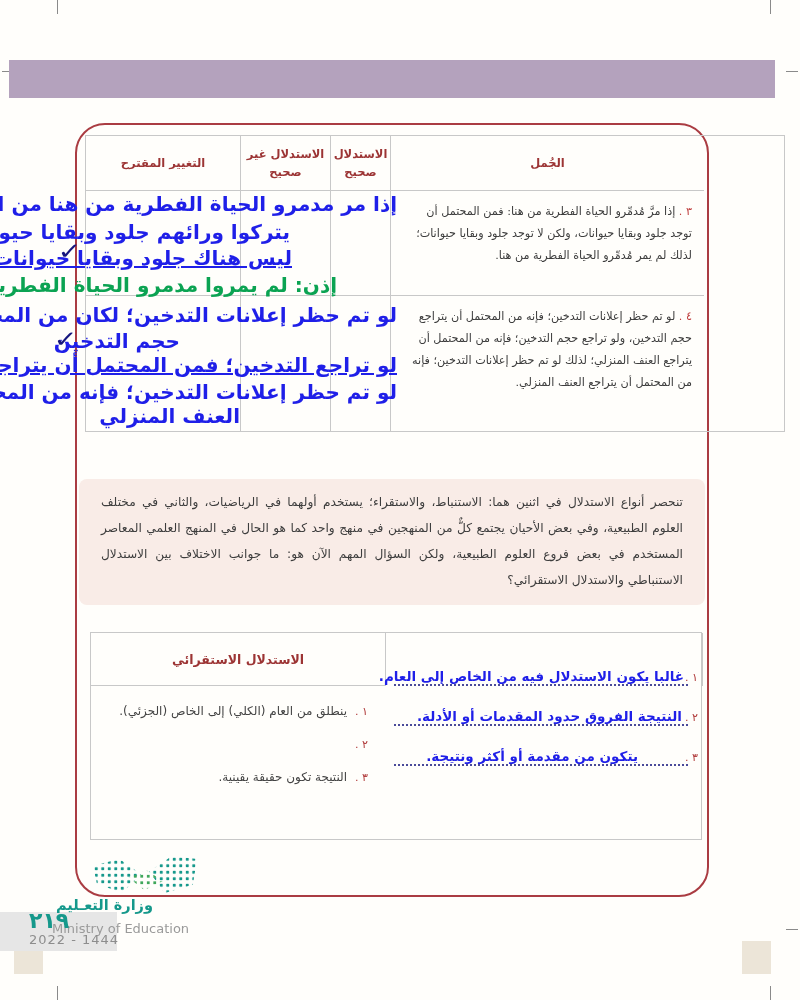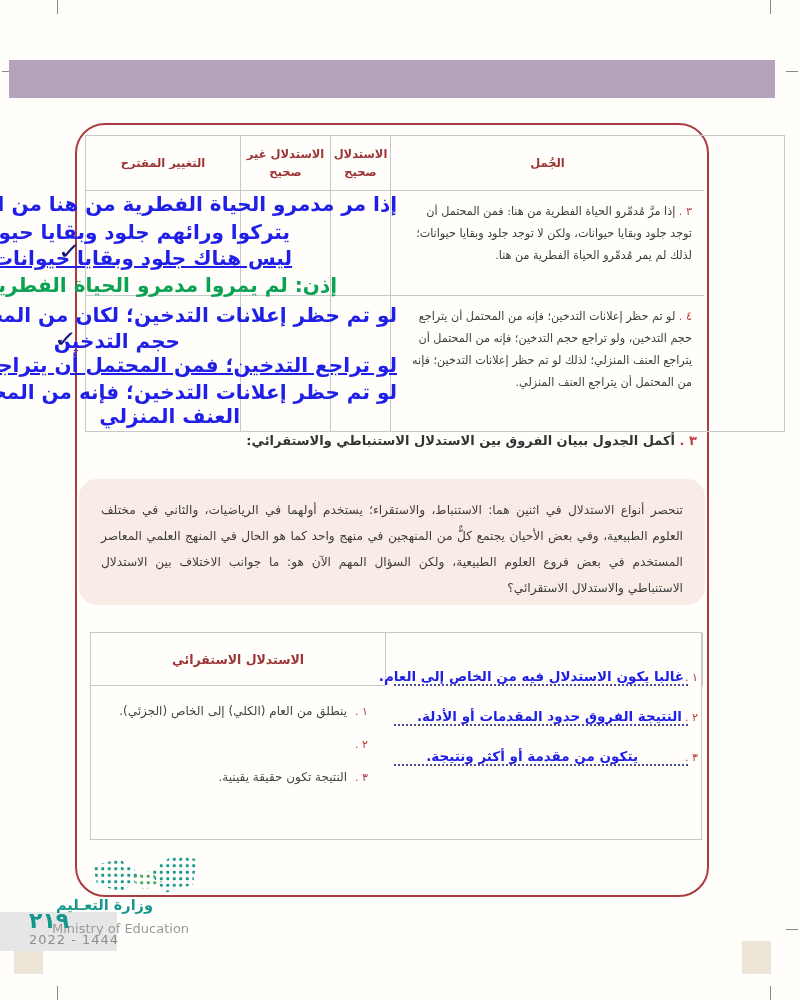--- a/index.html
+++ b/index.html
@@ -51,22 +51,22 @@
   .hw-green { color:#0ba352; }
   .hw-u { text-decoration: underline; text-decoration-thickness:2px; }
   .check { position:absolute; color:#16167e; font-size:23px; font-weight:bold; transform:scaleX(1.25); }
 
   
   .q3 { position:absolute; top:433px; right:103px; direction:rtl; font-size:13px; font-weight:600; color:#333; }
 
   
   .info-box {
     position:absolute; left:79px; top:479px; width:626px; height:126px;
-    background:#f9ece7; border-radius:18px; box-sizing:border-box;
-    padding:19px 22px; direction:rtl; text-align:justify;
+    background:#f9ece7; border-radius:8px; box-sizing:border-box;
+    padding:11px 22px; direction:rtl; text-align:justify;
     font-size:12.2px; line-height:2.12; color:#3d3d3d;
   }
 
   
   .t2 {
     position:absolute; left:90px; top:632px; width:612px; height:208px;
     display:grid;
     grid-template-columns: 295px 317px;
     grid-template-rows: 53px 155px;
     border:1px solid #c8c8c8; box-sizing:border-box;
@@ -149,24 +149,20 @@
   <div class="check" style="left:60px; top:238px;">✓</div>
   <div class="hw hw-green" style="top:273px; right:463px;">إذن: لم يمروا مدمرو الحياة الفطرية من هنا</div>
 
   <div class="hw" style="top:303px; right:403px;">لو تم حظر إعلانات التدخين؛ لكان من المحتمل أن يتراجع</div>
   <div class="hw" style="top:329px; right:620px;">حجم التدخين</div>
   <div class="check" style="left:56px; top:326px;">✓</div>
   <div class="hw hw-u" style="top:353px; right:403px;">لو تراجع التدخين؛ فمن المحتمل أن يتراجع العنف المنزلي</div>
   <div class="hw" style="top:380px; right:403px;">لو تم حظر إعلانات التدخين؛ فإنه من المحتمل أن يتراجع</div>
   <div class="hw" style="top:404px; right:560px;">العنف المنزلي</div>
 
-  <div class="q3">
-    <span class="num-red">٣ .</span>
-    <span>أكمل الجدول ببيان الفروق بين الاستدلال الاستنباطي والاستقرائي:</span>
-  </div>
 
   <div class="info-box">تنحصر أنواع الاستدلال في اثنين هما: الاستنباط، والاستقراء؛ يستخدم أولهما في الرياضيات، والثاني في مختلف العلوم الطبيعية، وفي بعض الأحيان يجتمع كلٌّ من المنهجين في منهج واحد كما هو الحال في المنهج العلمي المعاصر المستخدم في بعض فروع العلوم الطبيعية، ولكن السؤال المهم الآن هو: ما جوانب الاختلاف بين الاستدلال الاستنباطي والاستدلال الاستقرائي؟</div>
 
   <div class="t2">
     <div class="hdr cell-right">الاستدلال الاستقرائي</div>
 
     <div class="inductive cell-right">
       <div class="ans-row">
         <div class="dotline"></div>
         <span class="ans-n">١ .</span>

